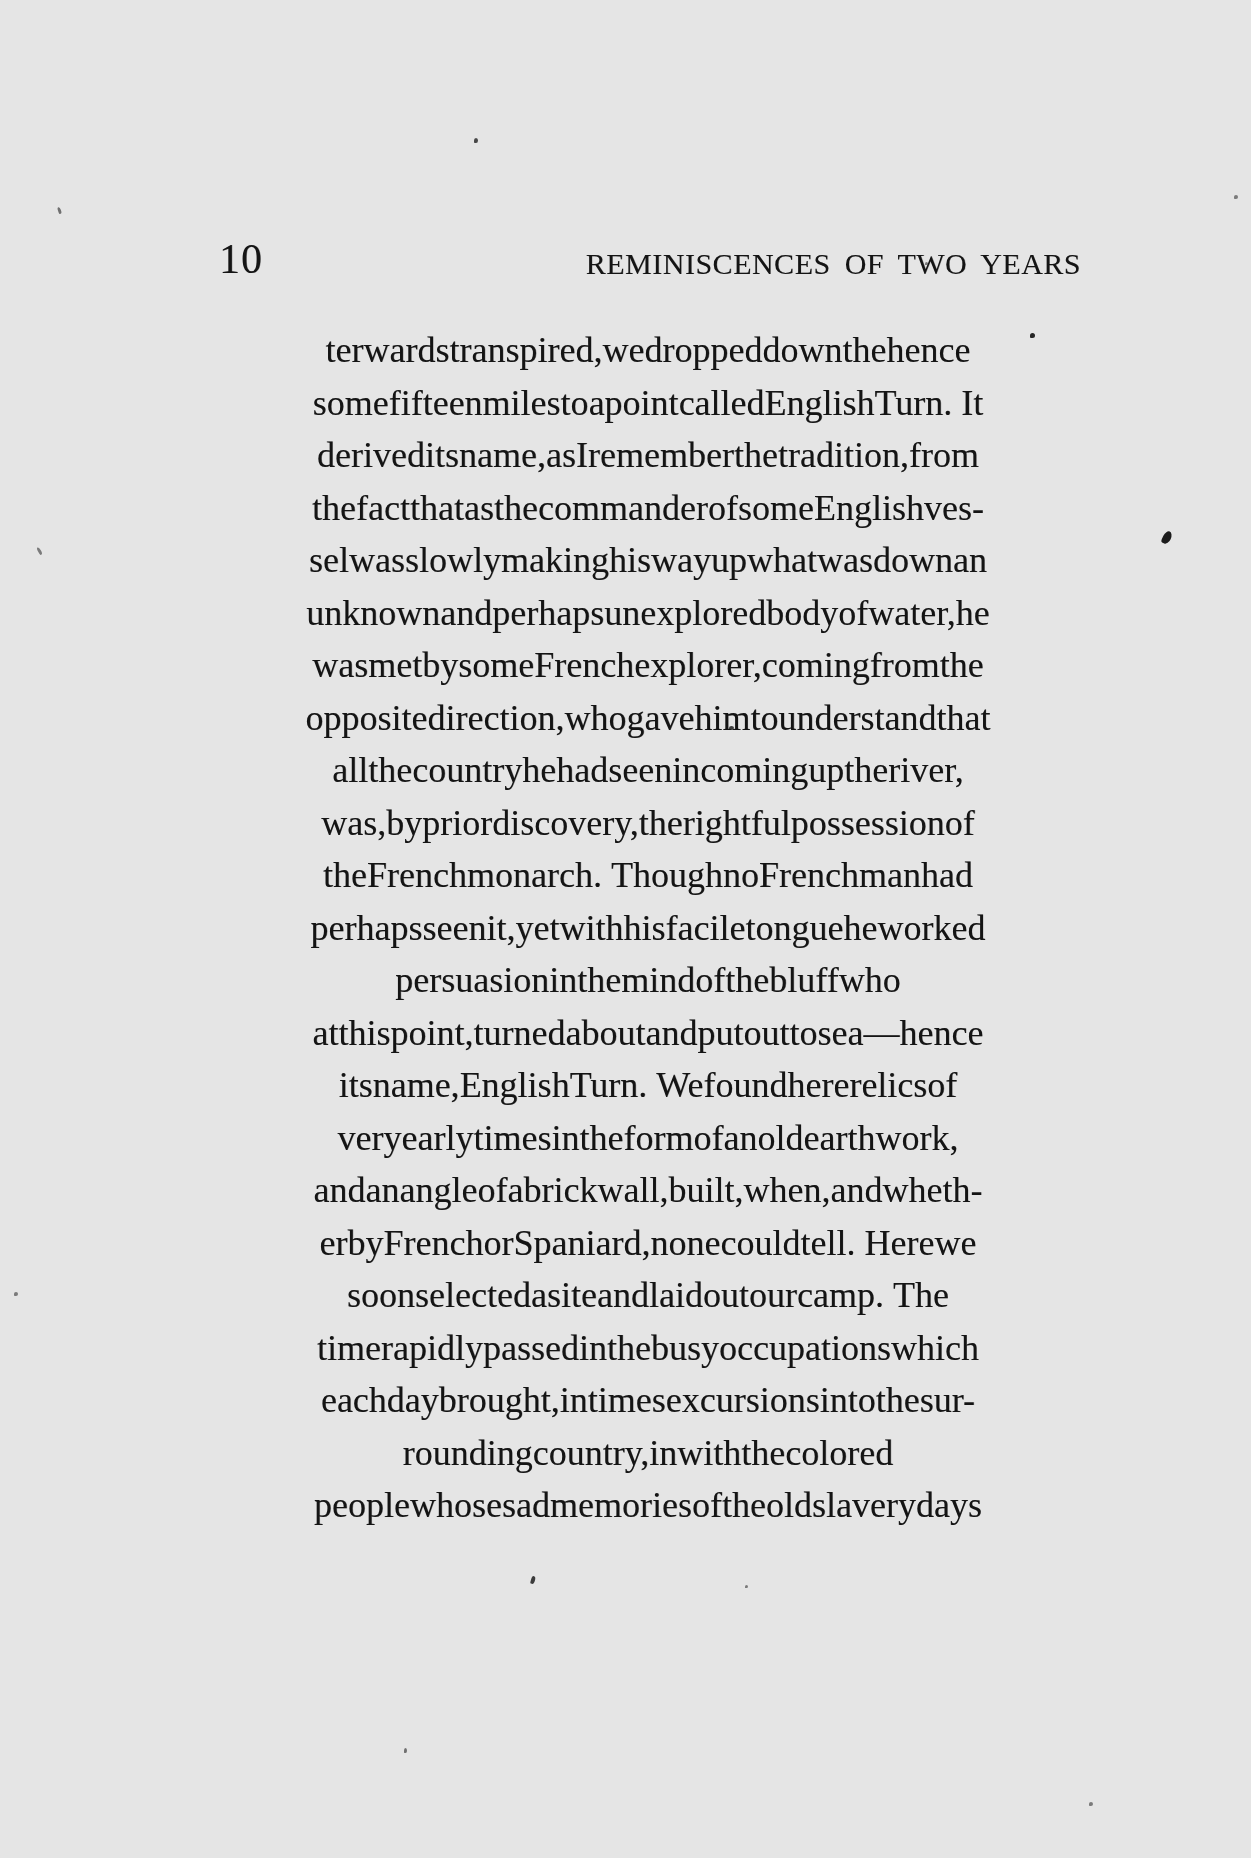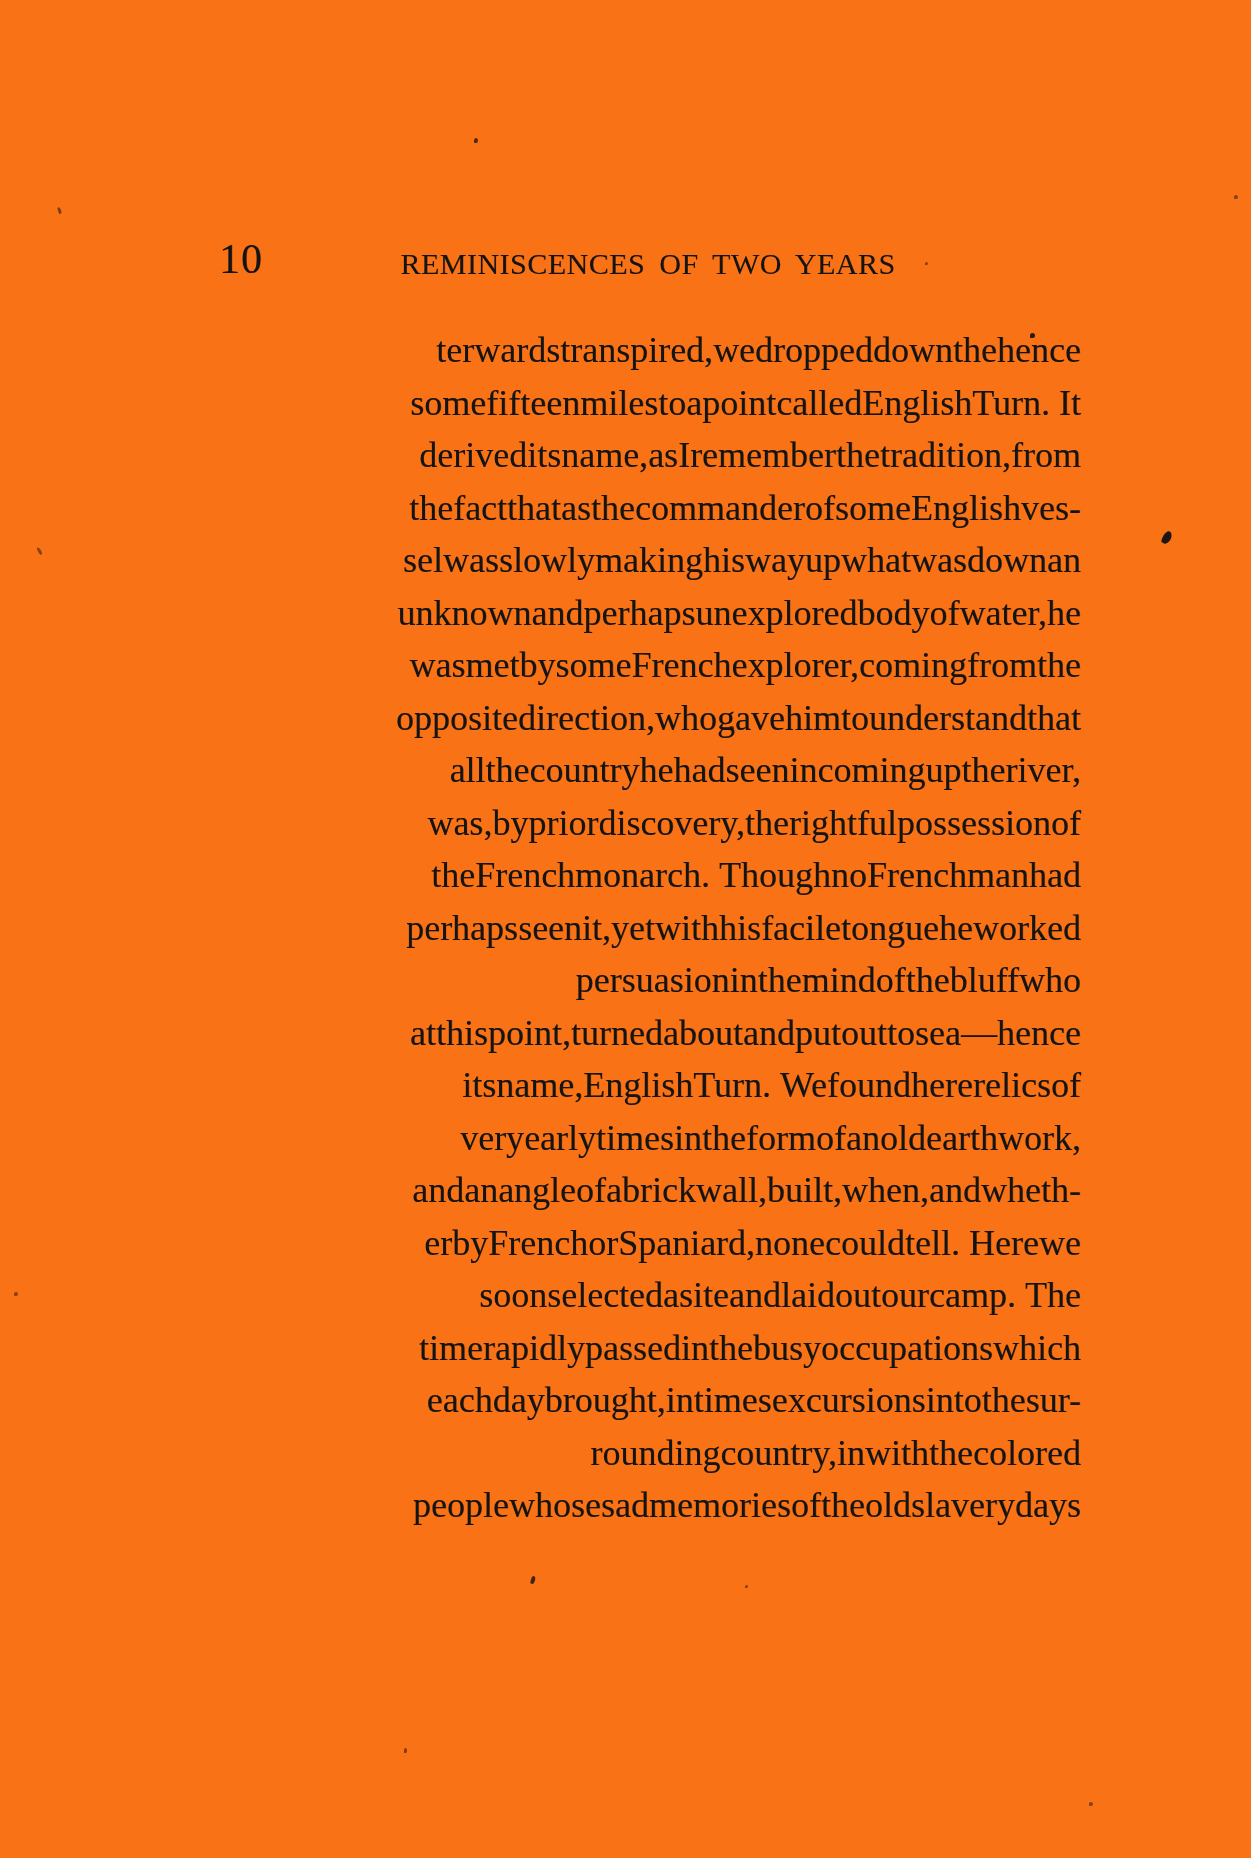--- a/index.html
+++ b/index.html
@@ -4,58 +4,58 @@
 <style>
   html, body {
     margin: 0;
     padding: 0;
     background: #ffffff;
   }
   .page {
     position: relative;
     width: 1251px;
     height: 1858px;
-    background: #f97316;
+    background: #e5e5e5;
     overflow: hidden;
     font-family: "Liberation Serif", "DejaVu Serif", serif;
     color: #141414;
   }
   .page-number {
     position: absolute;
     left: 219px;
     top: 238px;
     font-size: 42px;
     line-height: 42px;
     letter-spacing: 1px;
     text-shadow: 0.4px 0 0 rgba(0,0,0,0.35);
   }
   .running-head {
     position: absolute;
     left: 215px;
     top: 249px;
     width: 866px;
-    text-align: center;
+    text-align: right;
     font-size: 30px;
     line-height: 30px;
     letter-spacing: 0.5px;
     word-spacing: 6px;
     text-shadow: 0.4px 0 0 rgba(0,0,0,0.3);
   }
   .body-text {
     position: absolute;
     left: 215px;
     top: 324px;
     width: 866px;
     font-size: 36px;
     line-height: 52.5px;
     text-shadow: 0.4px 0 0 rgba(0,0,0,0.35);
   }
   .line {
     display: flex;
-    justify-content: flex-end;
+    justify-content: center;
     height: 52.5px;
     align-items: baseline;
   }
   .line span { white-space: pre; }
   .speck {
     position: absolute;
     background: #111;
     border-radius: 50% 50% 50% 20%;
   }
 </style>

